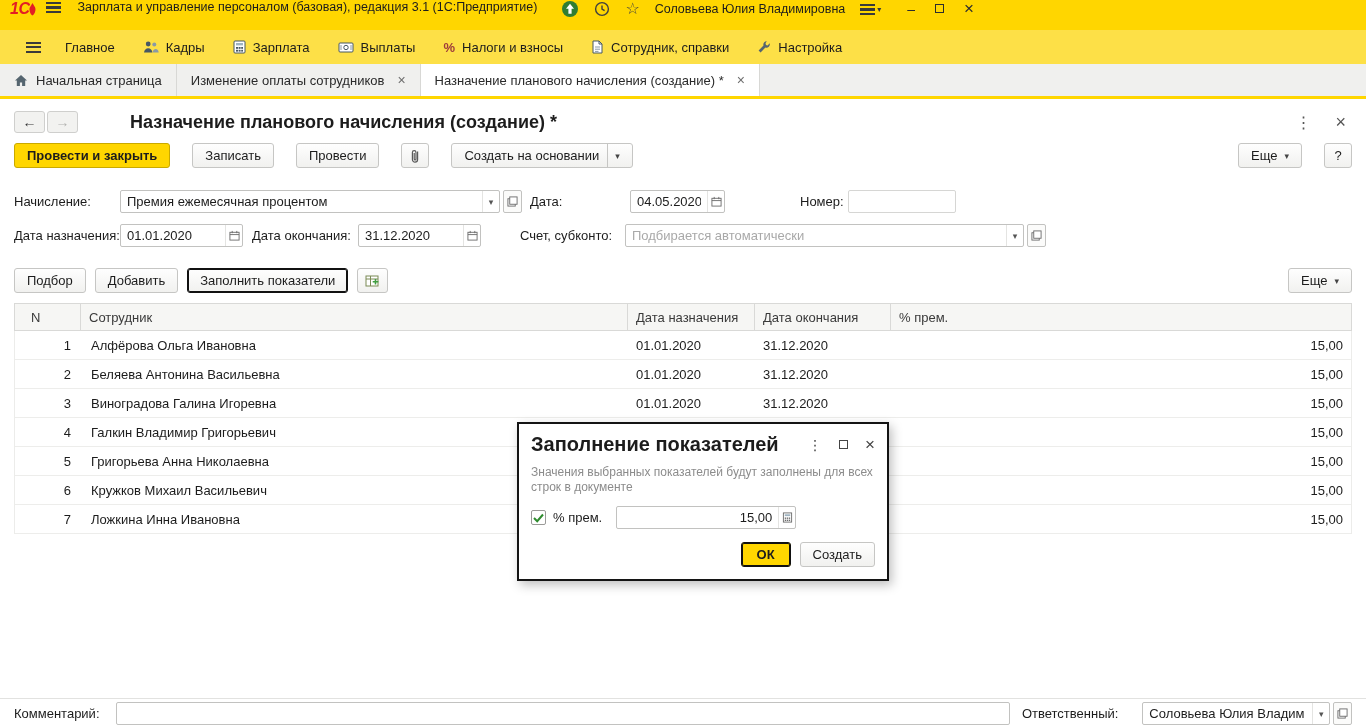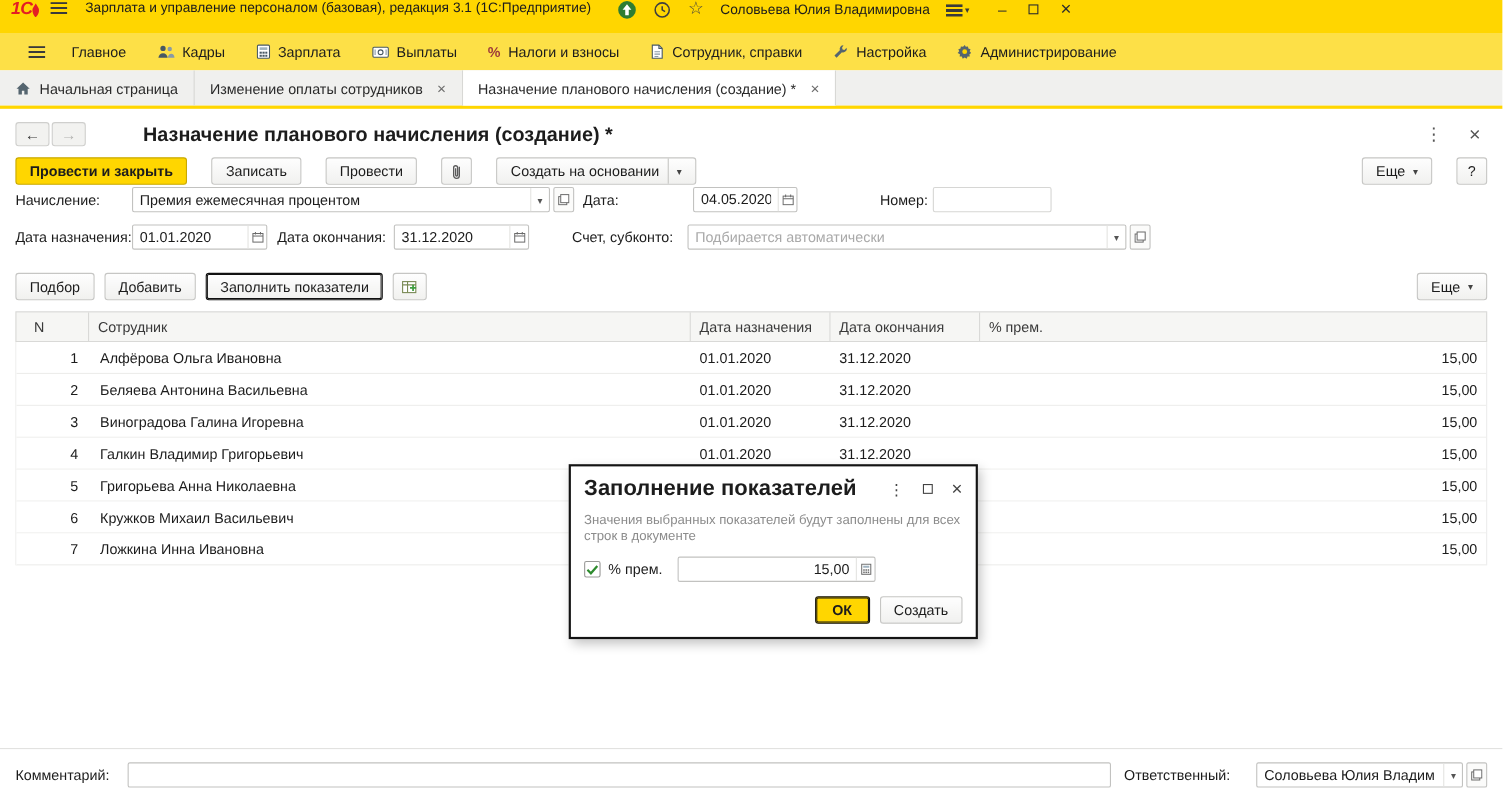--- a/index.html
+++ b/index.html
@@ -50,21 +50,21 @@
   .doc-toolbar{display:flex;align-items:center;gap:22px;padding:10px 14px 0}
   .btn{height:25px;padding:0 12px;background:linear-gradient(#fefefe,#f1f1ef);border:1px solid #c6c6c4;border-radius:3px;font:inherit;font-size:13px;display:inline-flex;align-items:center;gap:7px;color:#1c1c1c;cursor:default}
   .btn-primary{background:#ffd600;border-color:#c9a900;font-weight:bold}
   .btn-default{border-color:#111;box-shadow:inset 0 0 0 1px #111}
   .icon-btn{padding:0 7px}
   .caret{font-size:9px;color:#444}
   .split-caret{font-size:9px;color:#444;border-left:1px solid #c6c6c4;align-self:stretch;display:flex;align-items:center;padding-left:7px;margin-left:1px}
   .spacer{flex:1}
 
   
-  .form-area{position:relative;height:68px;margin-top:0}
+  .form-area{position:relative;height:68px;margin-top:20px}
   .abs{position:absolute}
   .flabel{position:absolute;white-space:nowrap;color:#1c1c1c}
   .field{height:23px;border:1px solid #c2c2c0;border-radius:2px;background:#fff;display:flex;align-items:center}
   .field input{border:0;outline:0;flex:1;min-width:0;height:100%;padding:0 6px;font:inherit;background:transparent;color:#1c1c1c}
   .field input::placeholder{color:#a9a9a9;opacity:1}
   .seg{width:17px;align-self:stretch;display:flex;align-items:center;justify-content:center;color:#555;font-size:9px;border-left:1px solid #e4e4e2}
   .mini-btn{width:19px;height:23px;border:1px solid #c2c2c0;border-radius:2px;background:#fbfbfa;display:inline-flex;align-items:center;justify-content:center}
 
   
   .tbl-toolbar{display:flex;align-items:center;gap:9px;padding:12px 14px 0}
@@ -79,21 +79,21 @@
   .cw-emp{width:547px}
   .cw-d1{width:127px}
   .cw-d2{width:136px}
   .cw-pct{flex:1}
   .c{padding:0 8px;white-space:nowrap;overflow:hidden}
   .c.num{text-align:right;padding-right:10px}
   .c.emp{padding-left:10px}
   .c.pct{text-align:right;padding-right:8px}
 
   
-  .doc-footer{position:absolute;left:0;right:0;bottom:0;height:48px;border-top:1px solid #e2e2e0;display:flex;align-items:center;padding:0 14px;background:#fff}
+  .doc-footer{position:absolute;left:0;right:0;bottom:0;height:30px;border-top:1px solid #e2e2e0;display:flex;align-items:center;padding:0 14px;background:#fff}
   .doc-footer .flabel{position:static}
   .comment-field{width:914px;margin-left:16px}
   .resp-label{margin-left:12px;white-space:nowrap}
   .resp-field{width:188px;margin-left:24px}
   .doc-footer .mini-btn{margin-left:3px}
 
   
   .dialog{position:absolute;left:517px;top:422px;width:372px;background:#fff;border:2px solid #141414;box-shadow:3px 4px 10px rgba(0,0,0,.25);padding:9px 12px 12px;z-index:20}
   .dlg-titlebar{display:flex;align-items:center}
   .dlg-title{font-size:20px;font-weight:bold;white-space:nowrap}
@@ -211,29 +211,20 @@
     <span>Сотрудник, справки</span>
   </div>
   <div class="menu-item">
     <span style="display:inline-flex">
         <svg width="14" height="14" viewBox="0 0 14 14">
           <path d="M9.8 1.2a3.4 3.4 0 0 0-3.3 4.4L1.6 10.5 3.5 12.4 8.4 7.5a3.4 3.4 0 0 0 4.3-4.2L10.6 5.4 9 4.9 8.5 3.3z" fill="#55656f"></path>
         </svg>
       </span>
     <span>Настройка</span>
   </div>
-  <div class="menu-item">
-    <span style="display:inline-flex">
-        <svg width="14" height="14" viewBox="0 0 14 14">
-          <path d="M7 0.8l1 1.8 2-.4.3 2 2 .5-.8 1.9 1.4 1.5-1.6 1.2.3 2-2 .1-.8 1.9-1.8-1-1.8 1-.8-1.9-2-.1.3-2L.6 8.1 2 6.6l-.8-1.9 2-.5.3-2 2 .4z" fill="#55656f"></path>
-          <circle cx="7" cy="7" r="2.2" fill="#ffd600"></circle>
-        </svg>
-      </span>
-    <span>Администрирование</span>
-  </div>
 </div>
 
 <div class="tabbar">
   <div class="tab">
     <span style="display:inline-flex">
         <svg width="14" height="13" viewBox="0 0 14 13">
           <path d="M7 1L1 6.6h1.8V12h3.1V8.6h2.2V12h3.1V6.6H13z" fill="#55656f"></path>
         </svg>
       </span>
     <span>Начальная страница</span>

